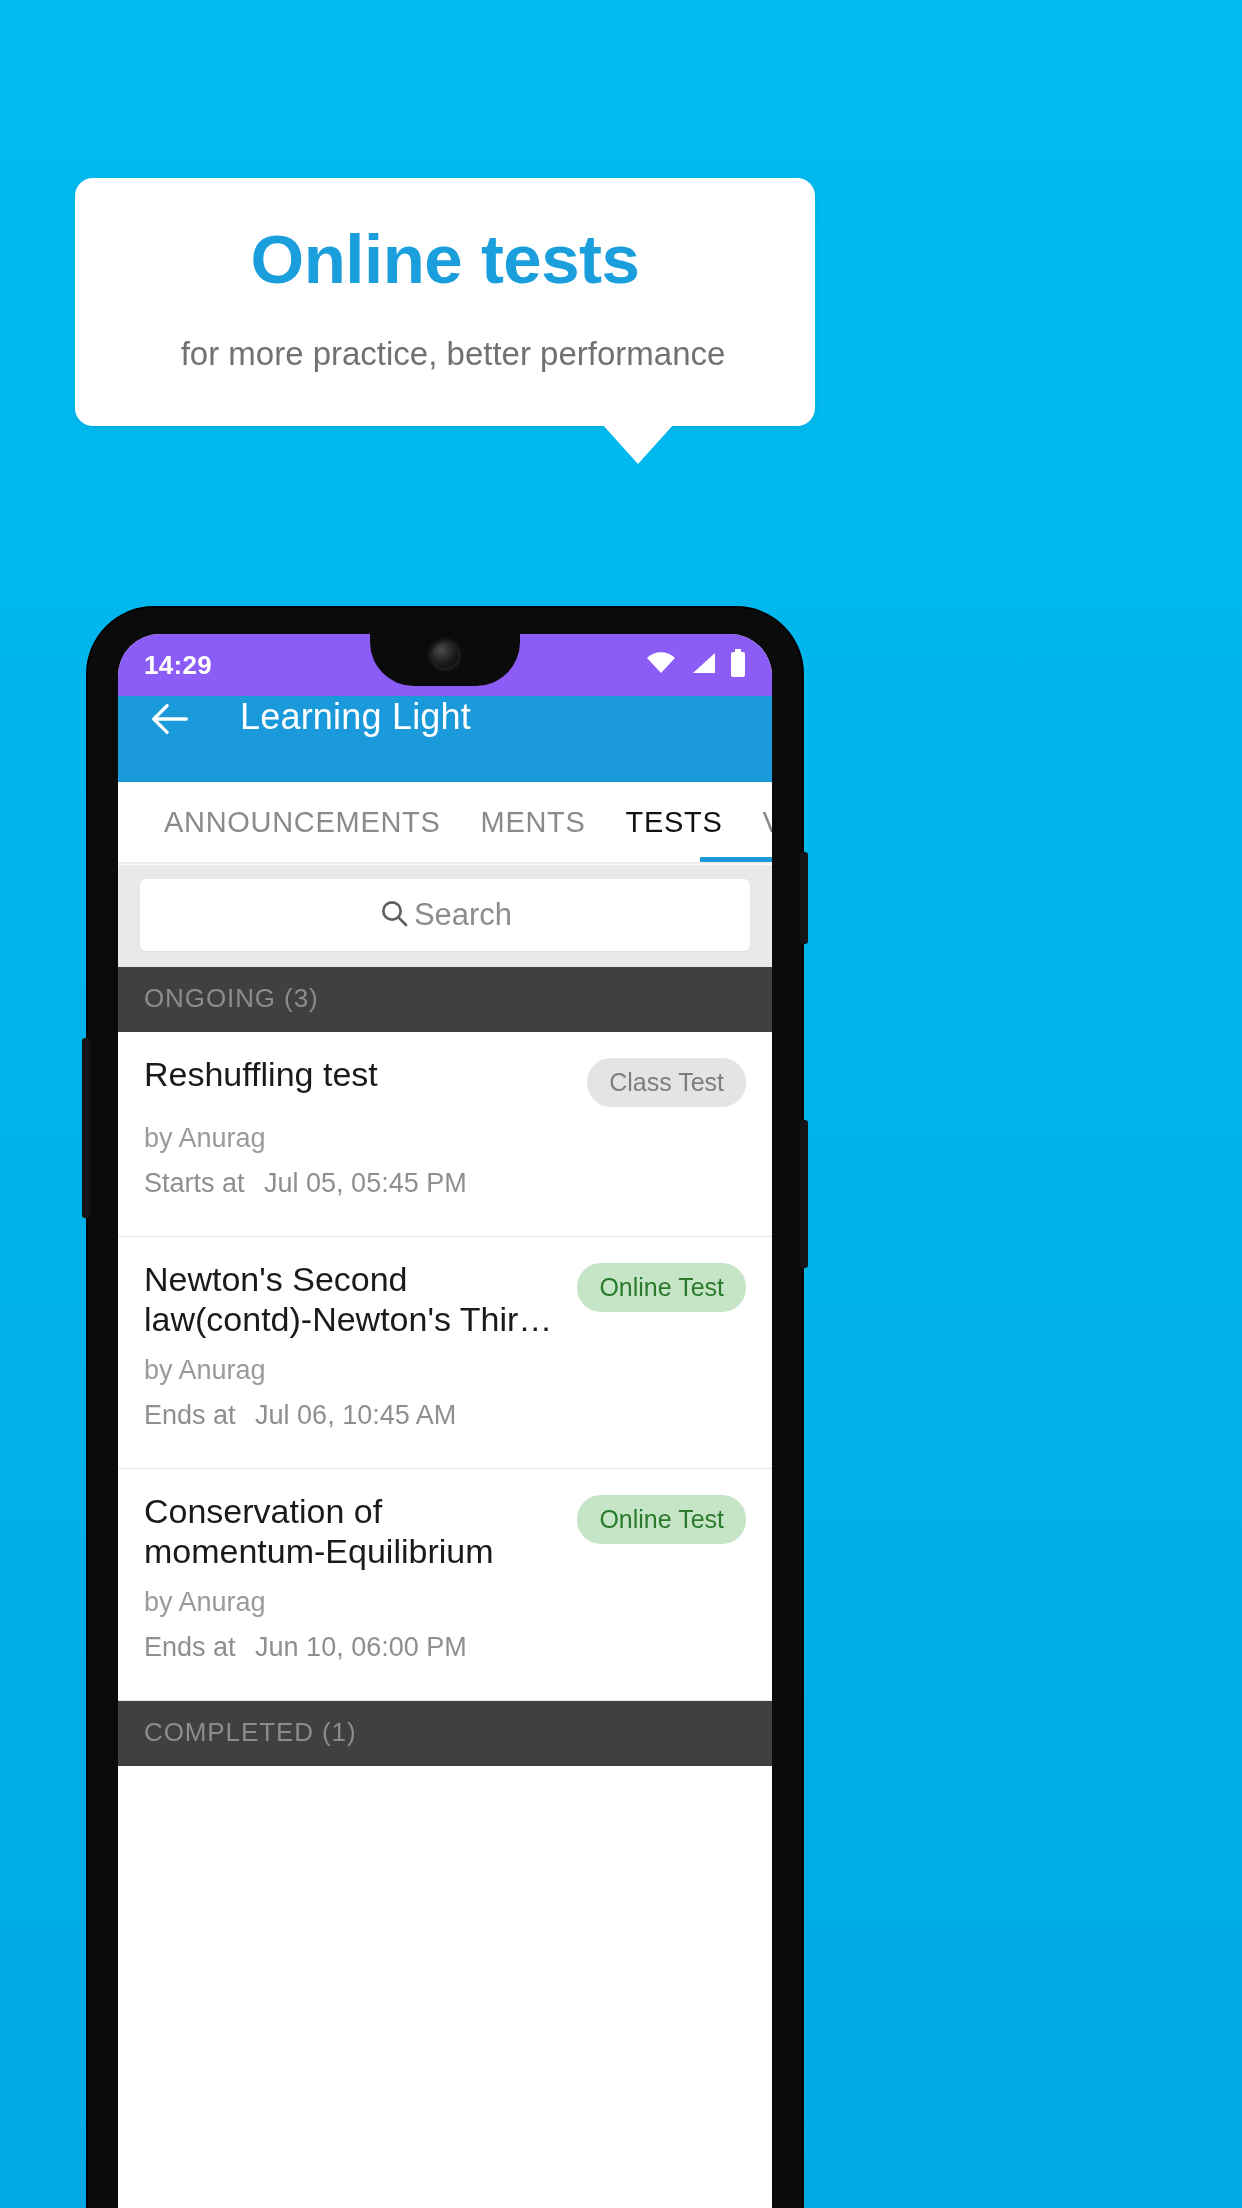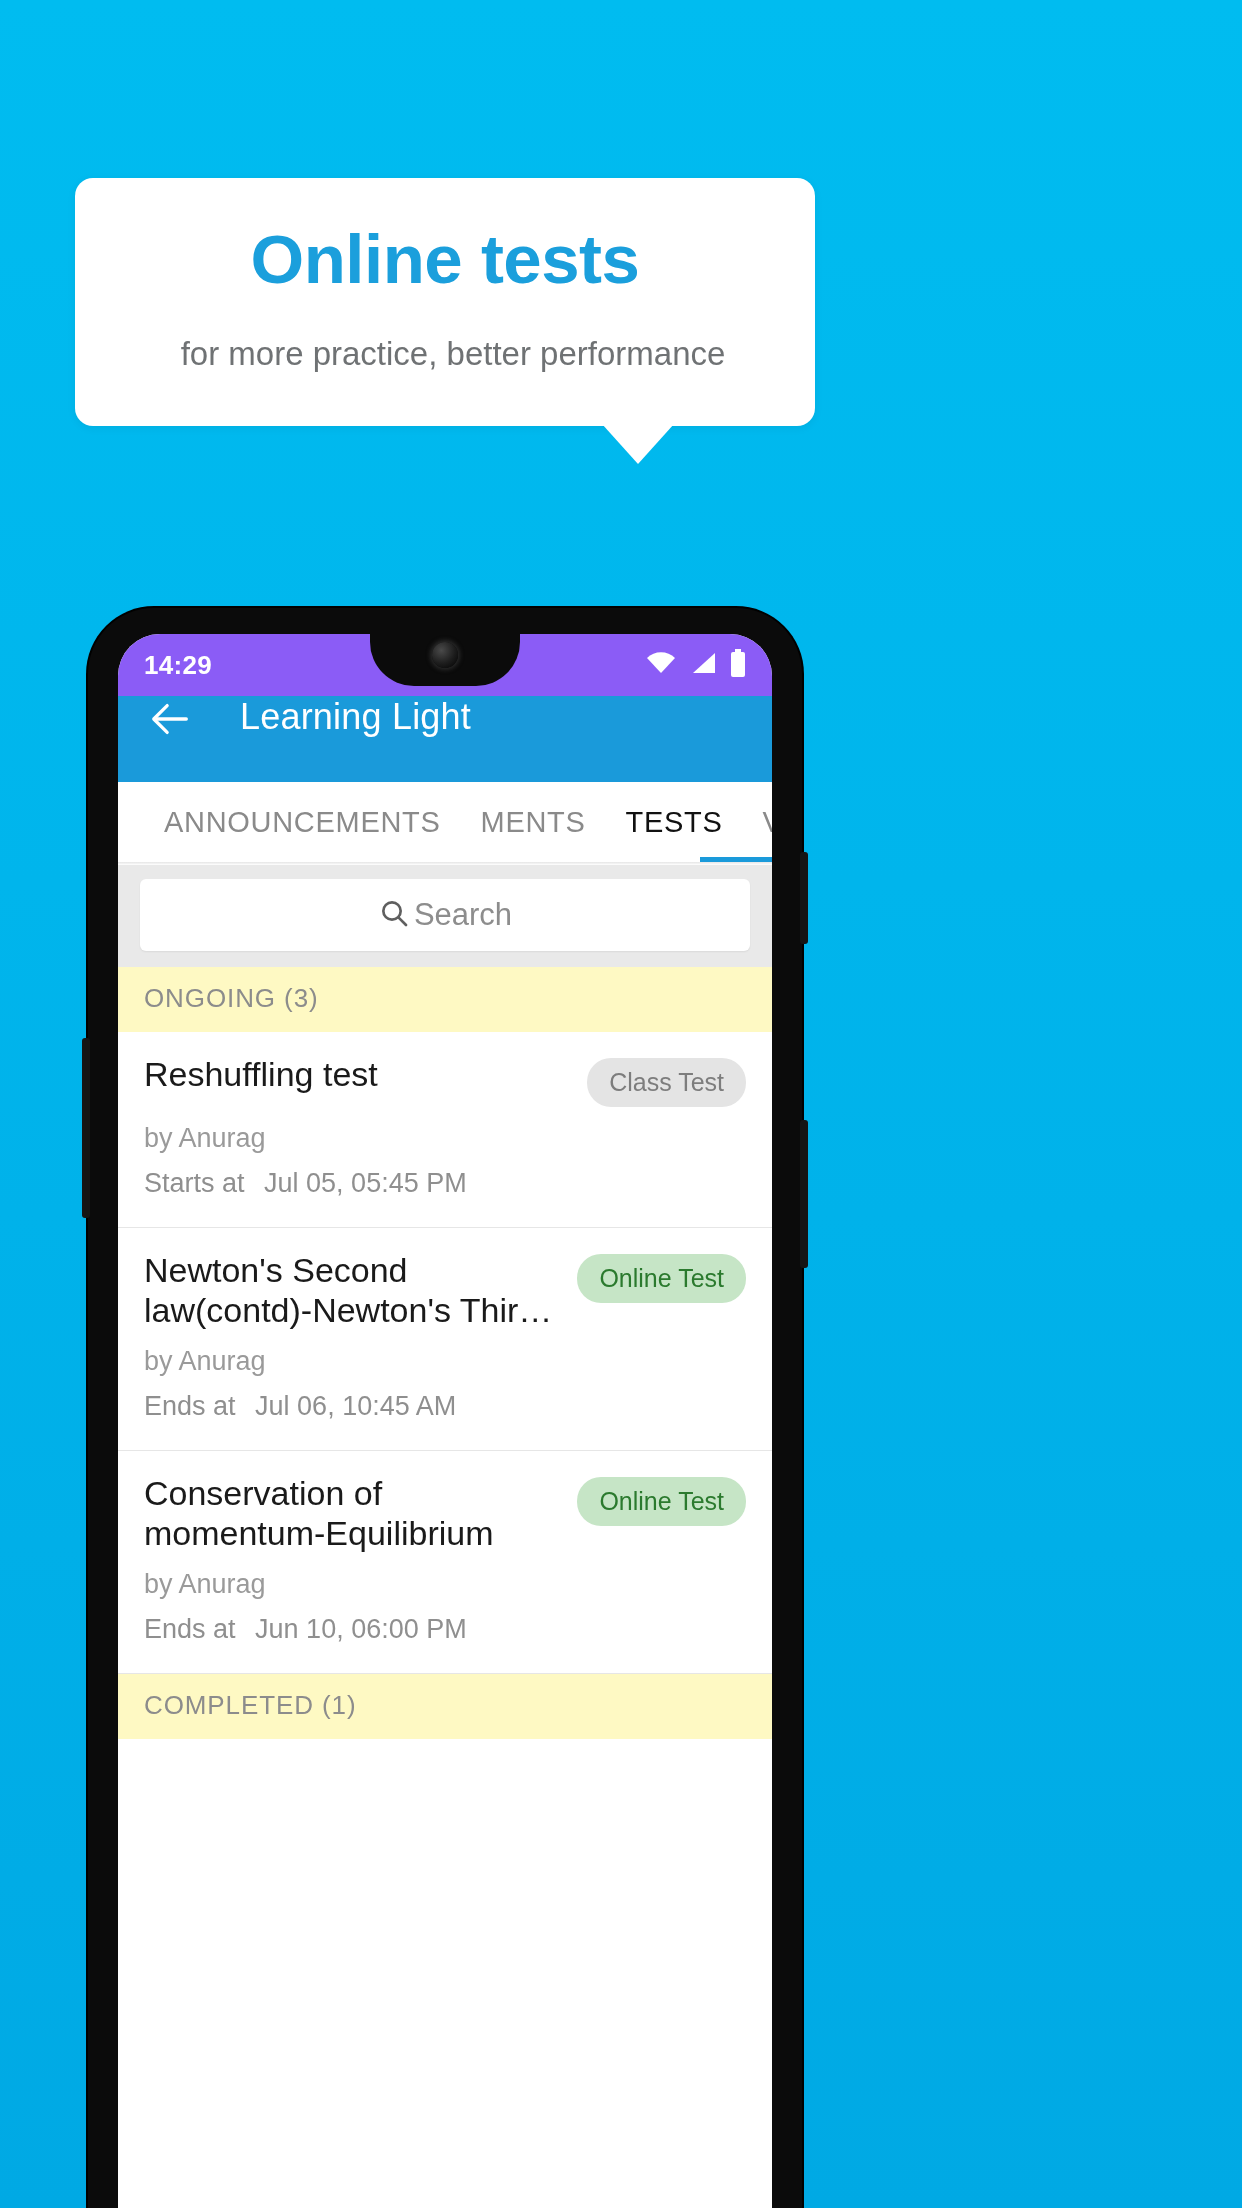--- a/index.html
+++ b/index.html
@@ -100,27 +100,27 @@
   .search-wrap{ background:#e9e9e9; padding:14px 22px 16px 22px; }
   .search-box{
     height:72px; background:#fff; border-radius:6px;
     display:flex; align-items:center; justify-content:center; gap:4px;
     box-shadow:0 1px 2px rgba(0,0,0,0.07);
   }
   .search-ph{ font-size:31px; color:#8d8d8d; }
 
   
   .section-header{
-    background:#fef9c3; color:#8c8c8c; font-size:26px; letter-spacing:0.9px;
+    background:#404040; color:#8c8c8c; font-size:26px; letter-spacing:0.9px;
     padding:16px 26px 18px 26px;
   }
 
   
   .test-row{
-    background:#fff; padding:22px 26px 28px 26px;
+    background:#fff; padding:22px 26px 37px 26px;
     border-bottom:1px solid #e6e6e6;
   }
   .test-top{ display:flex; align-items:flex-start; justify-content:space-between; gap:16px; }
   .test-title{
     font-size:34px; color:#1a1a1a; line-height:1.18; font-weight:400;
     max-width:420px;
   }
   .badge{
     flex:none; border-radius:24px; padding:10px 22px; font-size:25px;
     white-space:nowrap; margin-top:4px;

